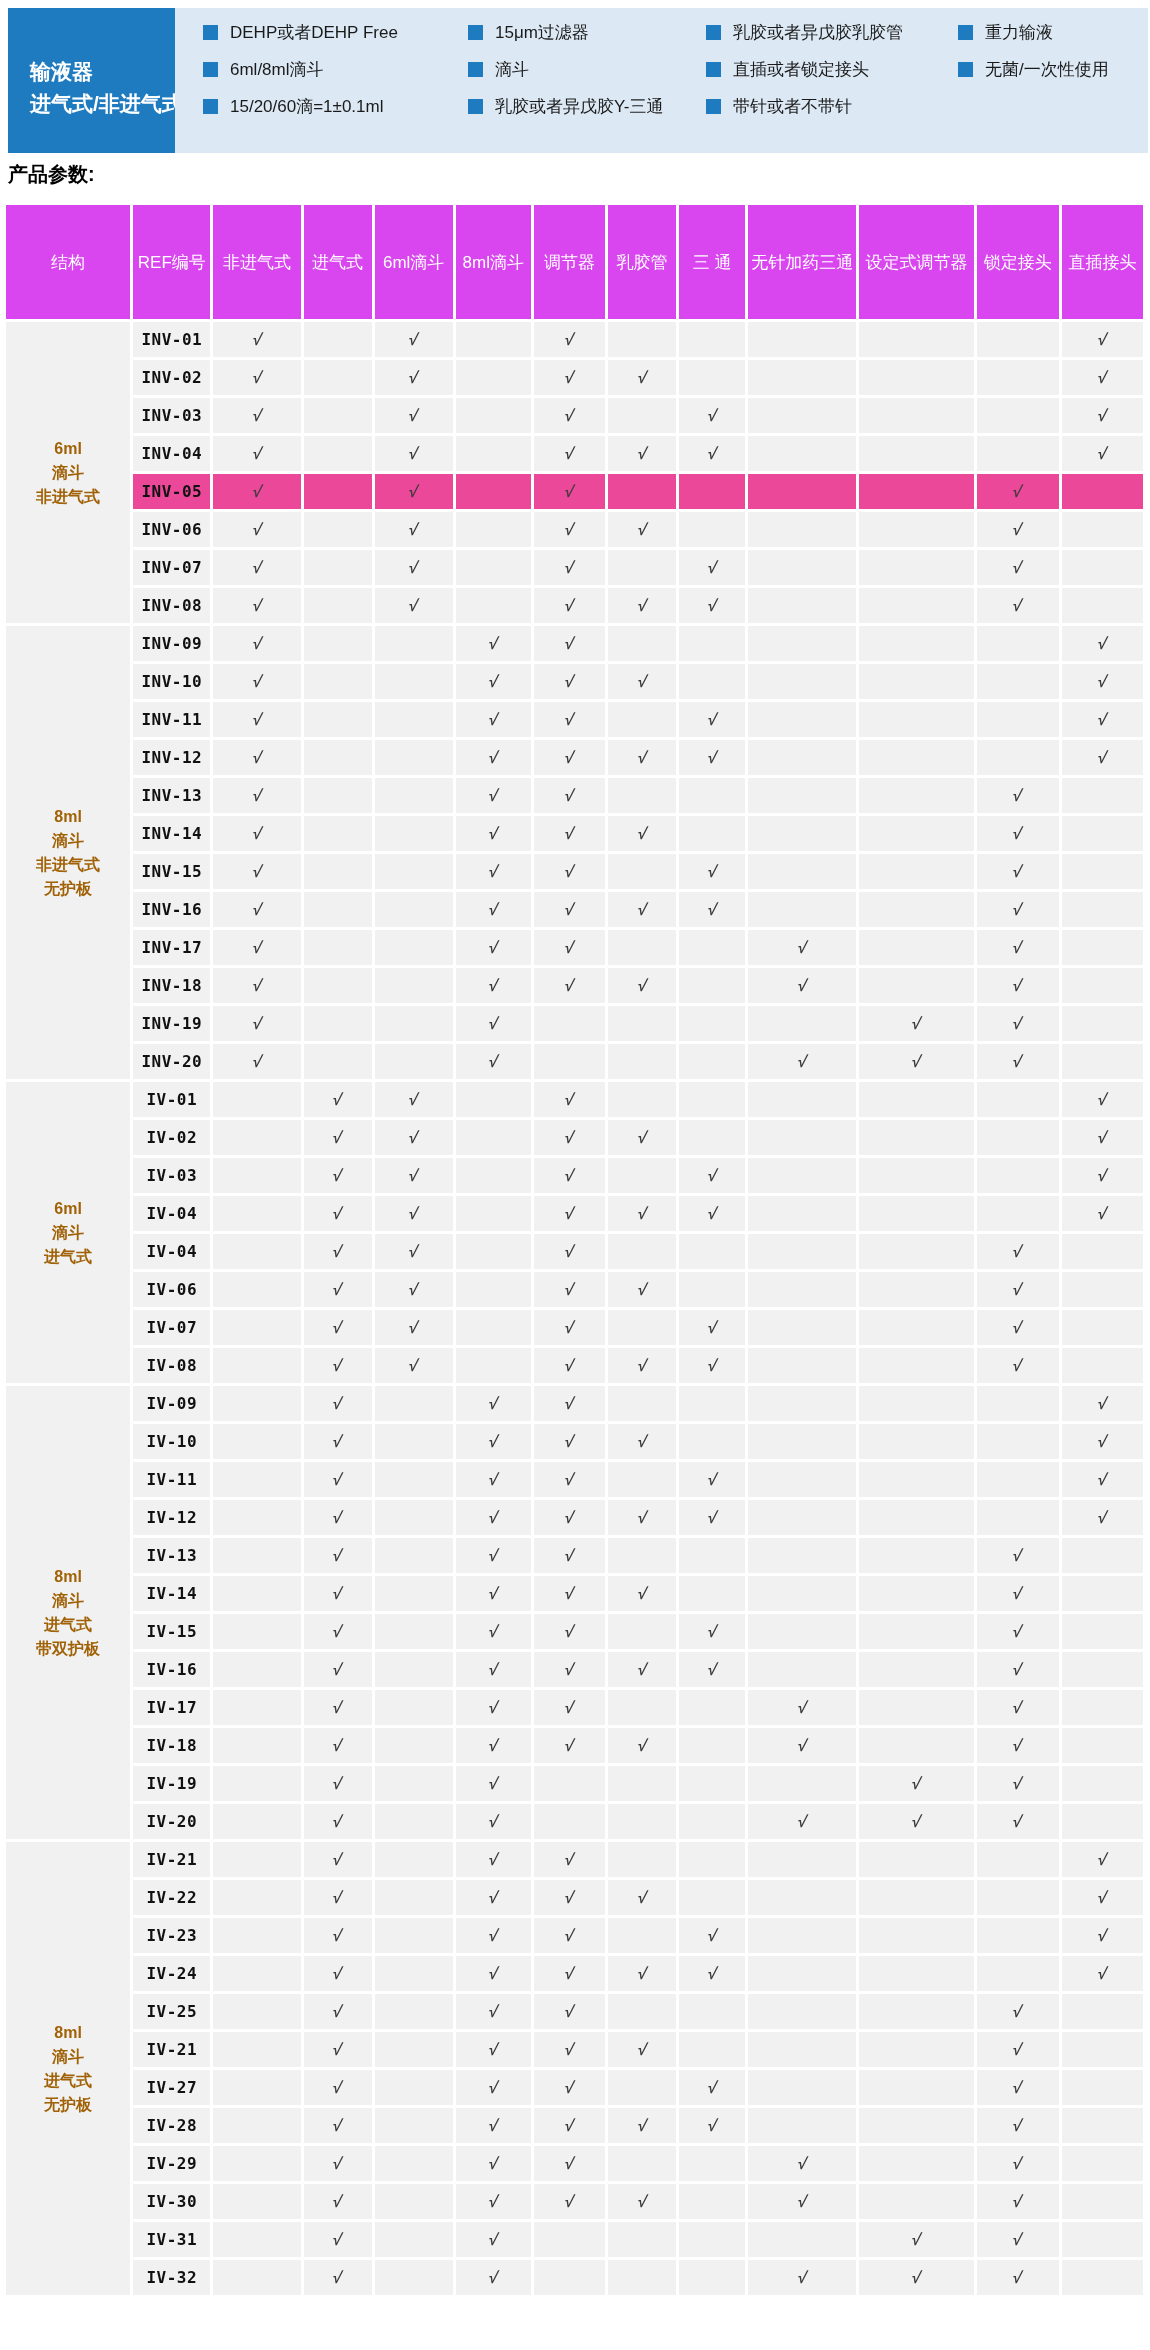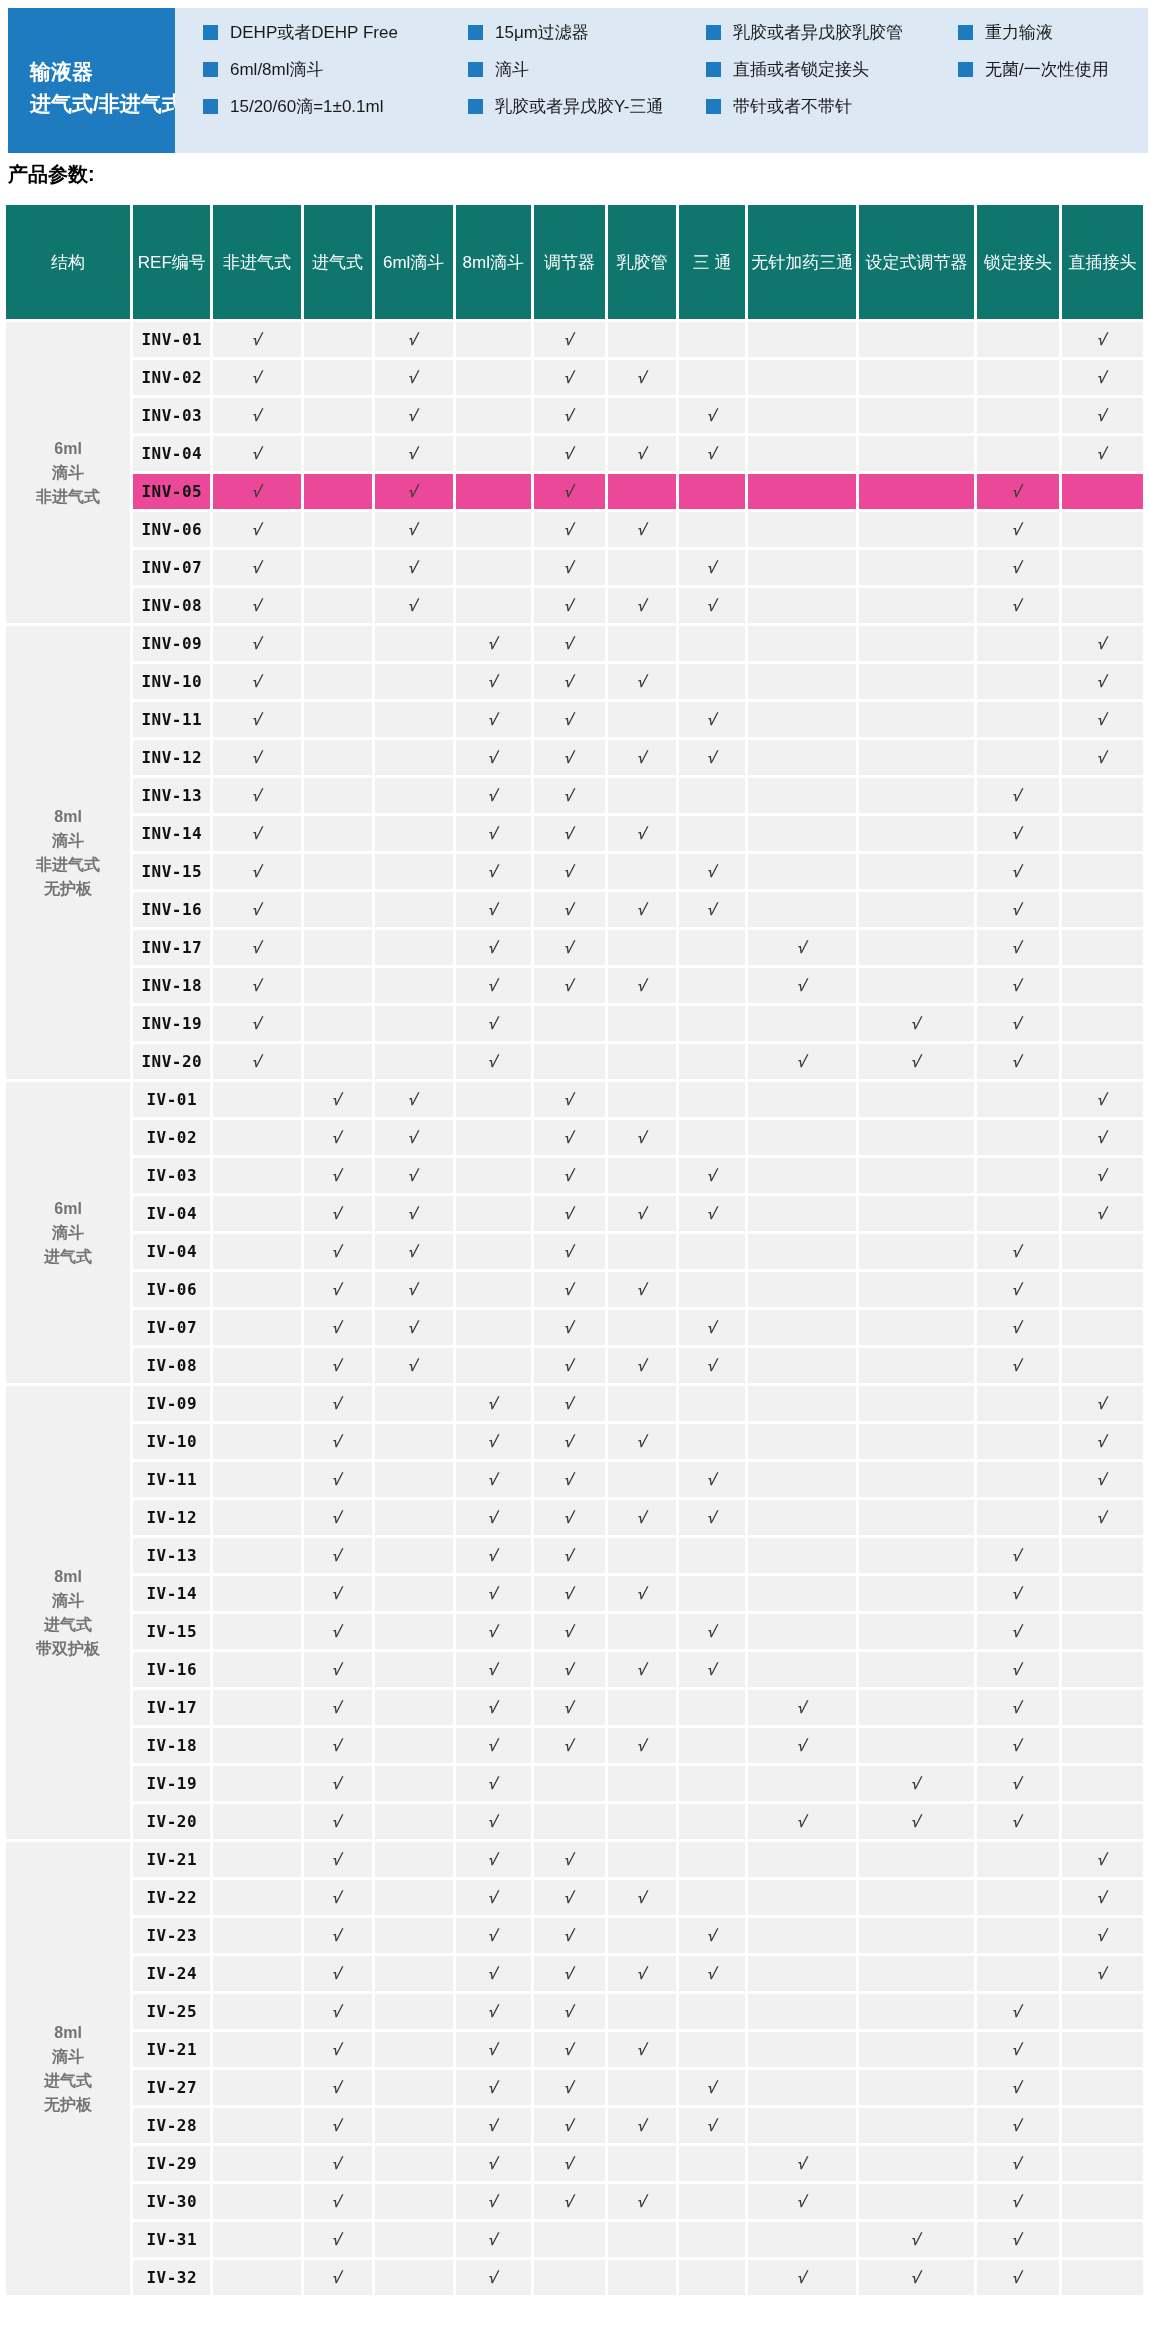--- a/index.html
+++ b/index.html
@@ -66,42 +66,42 @@
 
   
   table.spec {
     border-collapse: separate;
     border-spacing: 3px;
     margin-left: 3px;
     table-layout: fixed;
     width: 1143px;
   }
   table.spec th {
-    background: #0f766e;
+    background: #d946ef;
     color: #ffffff;
     font-size: 17px;
     font-weight: normal;
     height: 114px;
     text-align: center;
     vertical-align: middle;
     padding: 0 2px;
   }
   table.spec td {
     background: #f1f1f1;
     height: 35px;
     text-align: center;
     vertical-align: middle;
     font-size: 16px;
   }
   td.struct-cell {
     background: #ececec;
     font-weight: bold;
     font-size: 15px;
     line-height: 24px;
-    color: #737373;
+    color: #a16207;
   }
   td.ref-cell {
     font-family: "DejaVu Sans Mono", "Liberation Mono", monospace;
     font-weight: bold;
     font-size: 16px;
     color: #111;
     letter-spacing: 0.5px;
   }
   td.check-cell {
     color: #3c3c3c;

